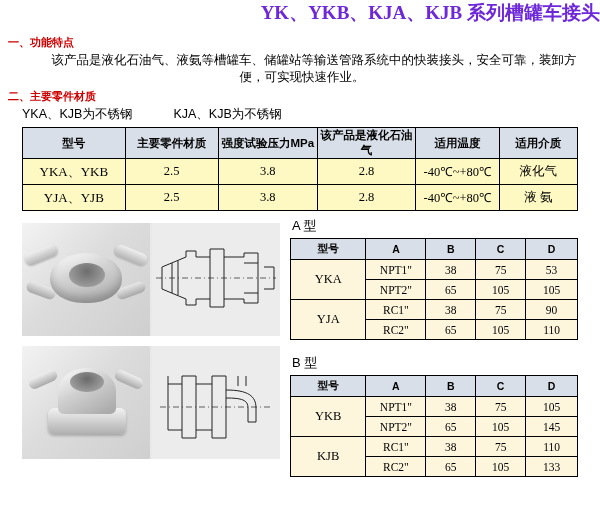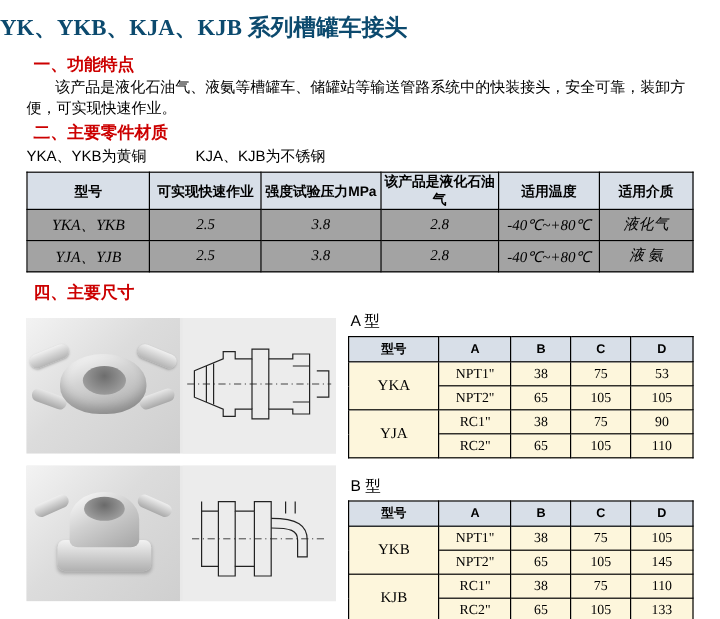--- a/index.html
+++ b/index.html
@@ -14,42 +14,43 @@
     color: #000;
     overflow: hidden;
     position: relative;
   }
   .page {
     position: relative;
     width: 600px;
     height: 516px;
   }
   .title {
-    text-align: left;
+    text-align: right;
     font-family: "Liberation Serif", serif;
     font-weight: bold;
     font-size: 19px;
     letter-spacing: 0px;
-    padding-top: 10px;
+    padding-top: 0;
     padding-bottom: 6px;
-    color: #0c4a6e;
+    color: #6d28d9;
   }
   .sec-head {
     color: #cc0000;
     font-weight: bold;
-    font-size: 14px;
-    font-family: "Liberation Sans", sans-serif;
-    margin: 3px 0 2px 28px;
+    font-size: 11px;
+    font-family: "Liberation Sans", sans-serif;
+    margin: 3px 0 2px 8px;
   }
   .para {
     font-size: 12.5px;
     line-height: 17px;
     margin: 0 18px 0 22px;
     text-indent: 24px;
     font-family: Liberation Sans, sans-serif;
+    text-align: center;
   }
   .mat-line {
     font-size: 12.5px;
     margin: 1px 0 0 22px;
     font-family: "Liberation Sans", sans-serif;
   }
   .mat-line .gap {
     display: inline-block;
     width: 34px;
   }
@@ -72,23 +73,22 @@
     font-weight: normal;
   }
   .perf-table thead td {
     background: #d8dfe8;
     font-weight: bold;
     font-family: "Liberation Sans", sans-serif;
     font-size: 11.5px;
     height: 24px;
   }
   .perf-table tbody td {
-    background: #a3a3a3;
+    background: #fef9c3;
     font-size: 12.5px;
-    font-style: italic;
   }
   .perf-table tbody td.model {
     font-family: "Liberation Serif", serif;
     font-size: 13px;
   }
   .colw1 { width: 108px; }
   .colw2 { width: 100px; }
   .colw3 { width: 106px; }
   .colw4 { width: 106px; }
   .colw5 { width: 84px; }
@@ -246,31 +246,31 @@
 
 <div class="page">
 
   <div class="title">YK、YKB、KJA、KJB 系列槽罐车接头</div>
 
   <div class="sec-head">一、功能特点</div>
   <div class="para">该产品是液化石油气、液氨等槽罐车、储罐站等输送管路系统中的快装接头，安全可靠，装卸方便，可实现快速作业。</div>
 
   <div class="sec-head">二、主要零件材质</div>
   <div class="mat-line">
-    <span>YKA、YKB为黄铜</span>
+    <span>YKA、KJB为不锈钢</span>
     <span class="gap"></span>
     <span>KJA、KJB为不锈钢</span>
   </div>
 
 
   <table class="perf-table">
     <thead>
       <tr>
         <td class="colw1">型号</td>
-        <td class="colw2">可实现快速作业</td>
+        <td class="colw2">主要零件材质</td>
         <td class="colw3">强度试验压力MPa</td>
         <td class="colw4">该产品是液化石油气</td>
         <td class="colw5">适用温度</td>
         <td class="colw6">适用介质</td>
       </tr>
     </thead>
     <tbody>
       <tr>
         <td class="model">YKA、YKB</td>
         <td>2.5</td>
@@ -283,21 +283,20 @@
         <td class="model">YJA、YJB</td>
         <td>2.5</td>
         <td>3.8</td>
         <td>2.8</td>
         <td>-40℃~+80℃</td>
         <td>液 氨</td>
       </tr>
     </tbody>
   </table>
 
-  <div class="sec-head" style="margin-top:8px;">四、主要尺寸</div>
 
   <div class="dims">
 
     <div class="img-grid">
 
       <div class="img-box">
         <div class="photo">
           <div class="p1-armL"></div>
           <div class="p1-armR"></div>
           <div class="p1-armL2"></div>

